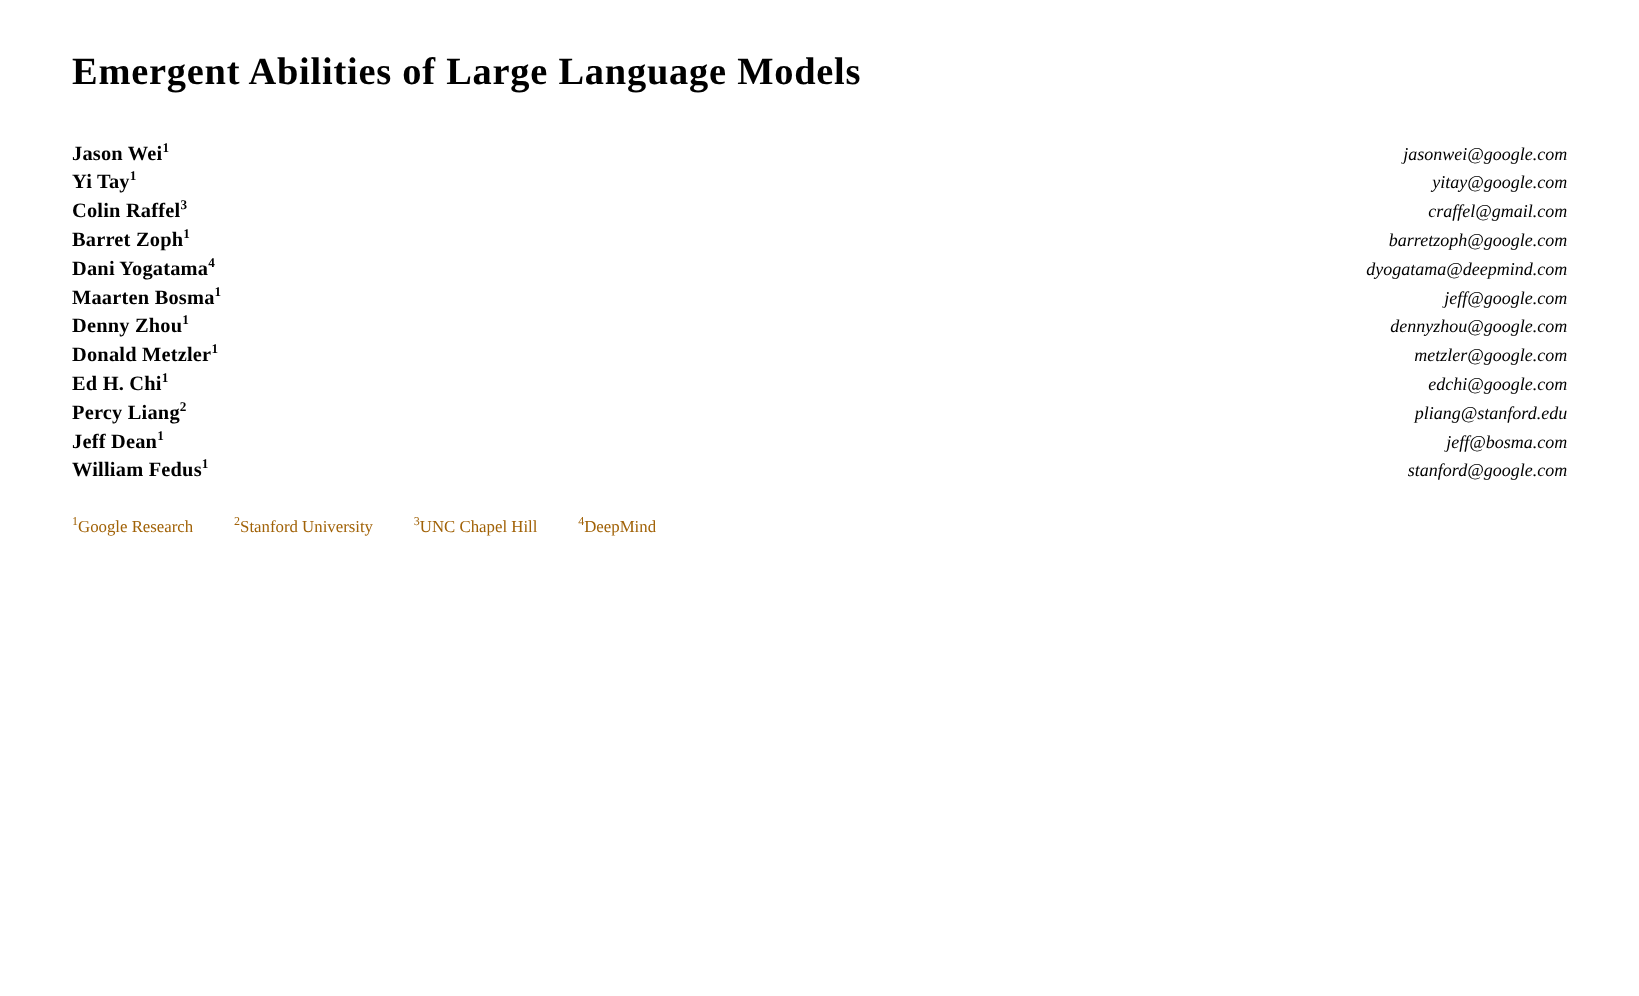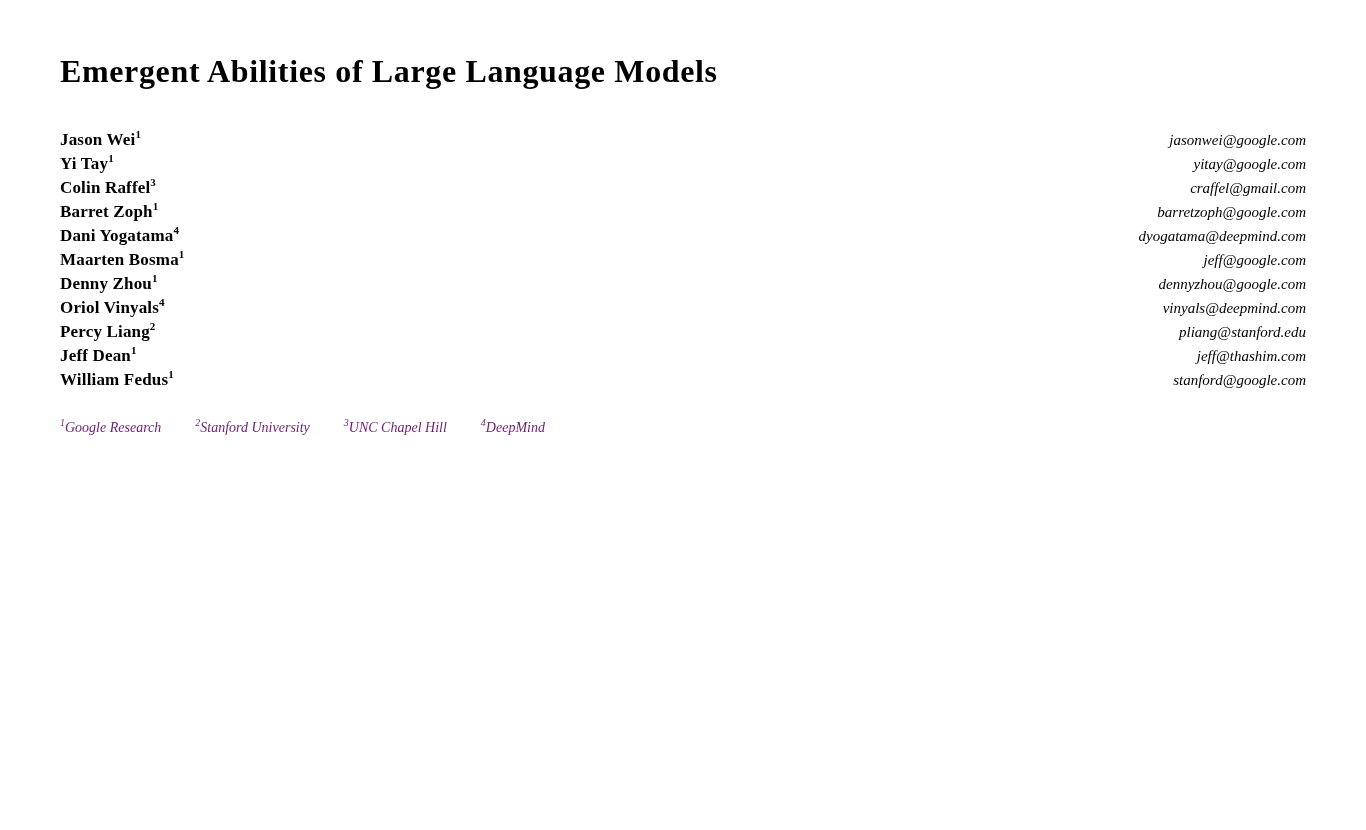--- a/index.html
+++ b/index.html
@@ -13,21 +13,21 @@
       font-family: 'Computer Modern', 'Latin Modern', Georgia, 'Times New Roman', serif;
       width: 1366px;
       min-height: 830px;
       padding: 40px 60px 40px 60px;
       color: #000000;
     }
 
     .page-container {
       width: 100%;
       max-width: 1260px;
-      margin: 12px auto;
+      margin: 0 auto;
     }
 
     .title {
       font-size: 32px;
       font-weight: 900;
       font-family: 'Computer Modern', Georgia, 'Times New Roman', serif;
       letter-spacing: 0.02em;
       margin-bottom: 40px;
       line-height: 1.2;
     }
@@ -63,23 +63,22 @@
       font-size: 15px;
       font-style: italic;
       font-family: Georgia, 'Times New Roman', serif;
       color: #000;
       text-align: right;
     }
 
     .affiliations {
       margin-top: 30px;
       font-size: 14px;
-      font-style: italic;
       font-family: Georgia, 'Times New Roman', serif;
-      color: #701a75;
+      color: #a16207;
     }
 
     .affiliations sup {
       font-size: 10px;
       vertical-align: super;
       line-height: 0;
     }
 
     .affiliation-item {
       display: inline;
@@ -120,30 +119,34 @@
       </div>
       <div class="author-row">
         <span class="author-name">Maarten Bosma<sup>1</sup></span>
         <span class="author-email">jeff@google.com</span>
       </div>
       <div class="author-row">
         <span class="author-name">Denny Zhou<sup>1</sup></span>
         <span class="author-email">dennyzhou@google.com</span>
       </div>
       <div class="author-row">
-        <span class="author-name">Oriol Vinyals<sup>4</sup></span>
-        <span class="author-email">vinyals@deepmind.com</span>
+        <span class="author-name">Donald Metzler<sup>1</sup></span>
+        <span class="author-email">metzler@google.com</span>
+      </div>
+      <div class="author-row">
+        <span class="author-name">Ed H. Chi<sup>1</sup></span>
+        <span class="author-email">edchi@google.com</span>
       </div>
       <div class="author-row">
         <span class="author-name">Percy Liang<sup>2</sup></span>
         <span class="author-email">pliang@stanford.edu</span>
       </div>
       <div class="author-row">
         <span class="author-name">Jeff Dean<sup>1</sup></span>
-        <span class="author-email">jeff@thashim.com</span>
+        <span class="author-email">jeff@bosma.com</span>
       </div>
       <div class="author-row">
         <span class="author-name">William Fedus<sup>1</sup></span>
         <span class="author-email">stanford@google.com</span>
       </div>
     </div>
 
   <div class="affiliations" id="affiliations-container">
     
   <span class="affiliation-item"><sup>1</sup>Google Research</span>&nbsp;&nbsp;&nbsp;&nbsp;<span class="affiliation-item"><sup>2</sup>Stanford University</span>&nbsp;&nbsp;&nbsp;&nbsp;<span class="affiliation-item"><sup>3</sup>UNC Chapel Hill</span>&nbsp;&nbsp;&nbsp;&nbsp;<span class="affiliation-item"><sup>4</sup>DeepMind</span></div>

